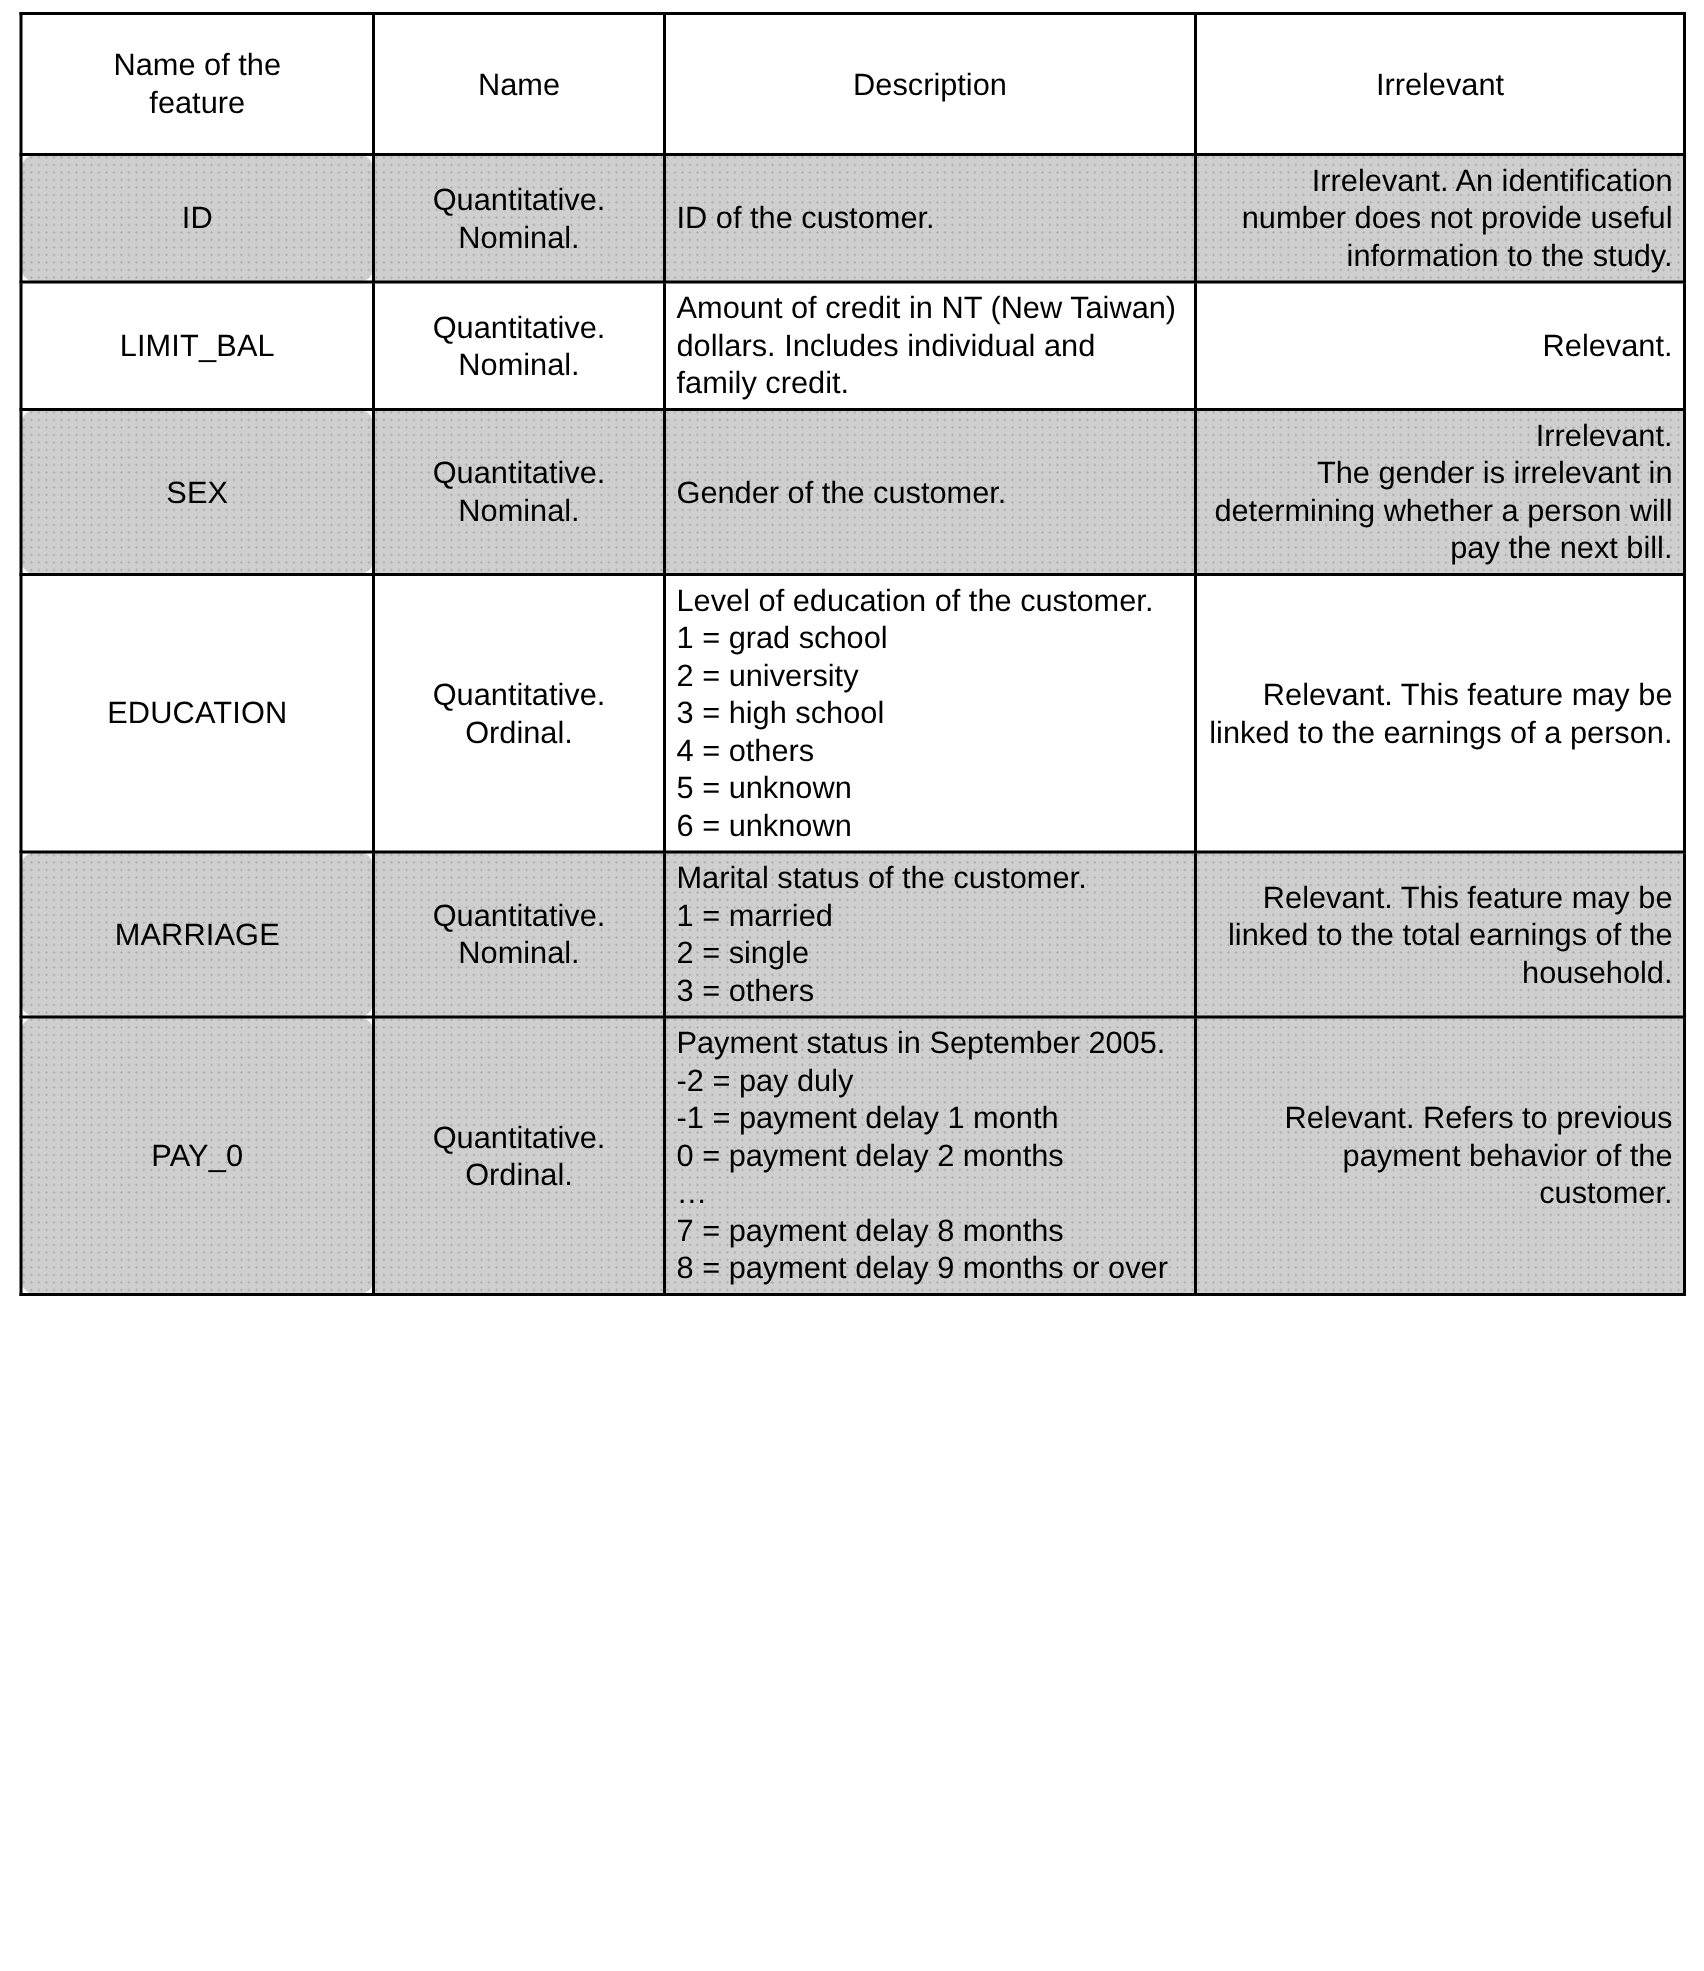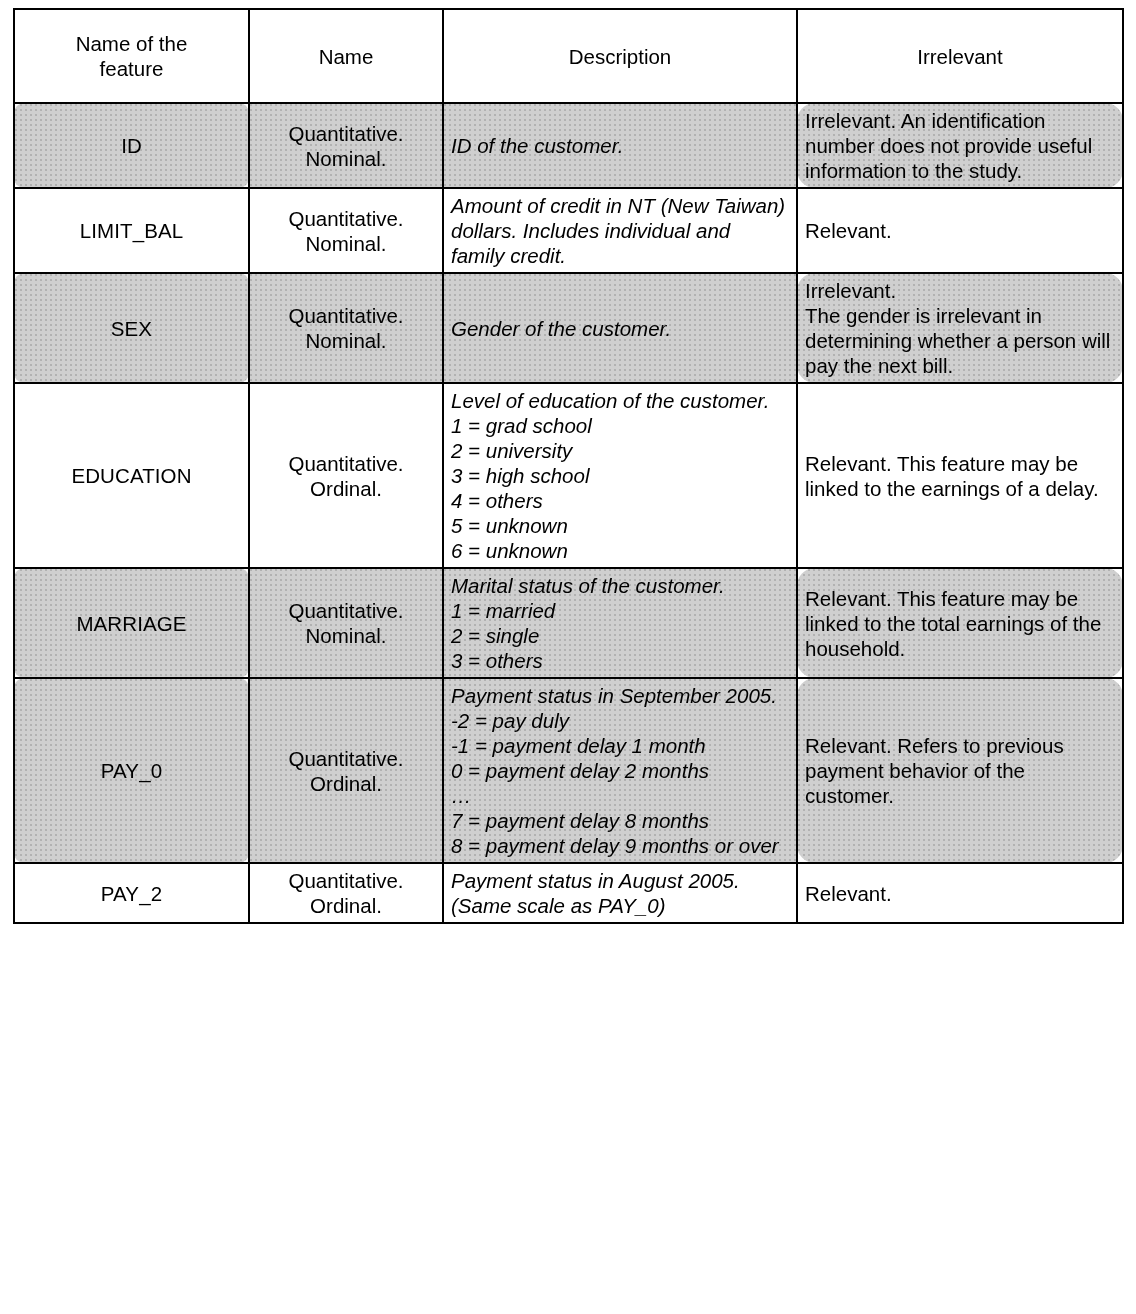--- a/index.html
+++ b/index.html
@@ -74,27 +74,25 @@
   }
   td.cell-type {
     text-align: center;
     font-size: 20px;
     line-height: 1.30;
   }
   td.cell-desc {
     text-align: left;
     font-size: 20.5px;
     line-height: 1.30;
-    font-style: italic;
   }
   td.cell-relevance {
-    text-align: left;
+    text-align: right;
     font-size: 20.5px;
     line-height: 1.30;
-    border-radius: 18px;
   }
 
   .multiline { white-space: pre-line; }
 </style>
 </head>
 <body>
 
 <div id="table-wrap">
   <table class="feature-table">
     <colgroup>
@@ -139,21 +137,21 @@
           <td class="cell-name multiline">EDUCATION</td>
           <td class="cell-type multiline">Quantitative.
 Ordinal.</td>
           <td class="cell-desc multiline">Level of education of the customer.
 1 = grad school
 2 = university
 3 = high school
 4 = others
 5 = unknown
 6 = unknown</td>
-          <td class="cell-relevance multiline">Relevant. This feature may be linked to the earnings of a delay.</td>
+          <td class="cell-relevance multiline">Relevant. This feature may be linked to the earnings of a person.</td>
         </tr>
         <tr class="shaded">
           <td class="cell-name multiline">MARRIAGE</td>
           <td class="cell-type multiline">Quantitative.
 Nominal.</td>
           <td class="cell-desc multiline">Marital status of the customer.
 1 = married
 2 = single
 3 = others</td>
           <td class="cell-relevance multiline">Relevant. This feature may be linked to the total earnings of the household.</td>
@@ -164,23 +162,15 @@
 Ordinal.</td>
           <td class="cell-desc multiline">Payment status in September 2005.
 -2 = pay duly
 -1 = payment delay 1 month
 0 = payment delay 2 months
 …
 7 = payment delay 8 months
 8 = payment delay 9 months or over</td>
           <td class="cell-relevance multiline">Relevant. Refers to previous payment behavior of the customer.</td>
         </tr>
-        <tr class="plain">
-          <td class="cell-name multiline">PAY_2</td>
-          <td class="cell-type multiline">Quantitative.
-Ordinal.</td>
-          <td class="cell-desc multiline">Payment status in August 2005.
-(Same scale as PAY_0)</td>
-          <td class="cell-relevance multiline">Relevant.</td>
-        </tr>
       </tbody>
   </table>
 </div>
 
 </body></html>

